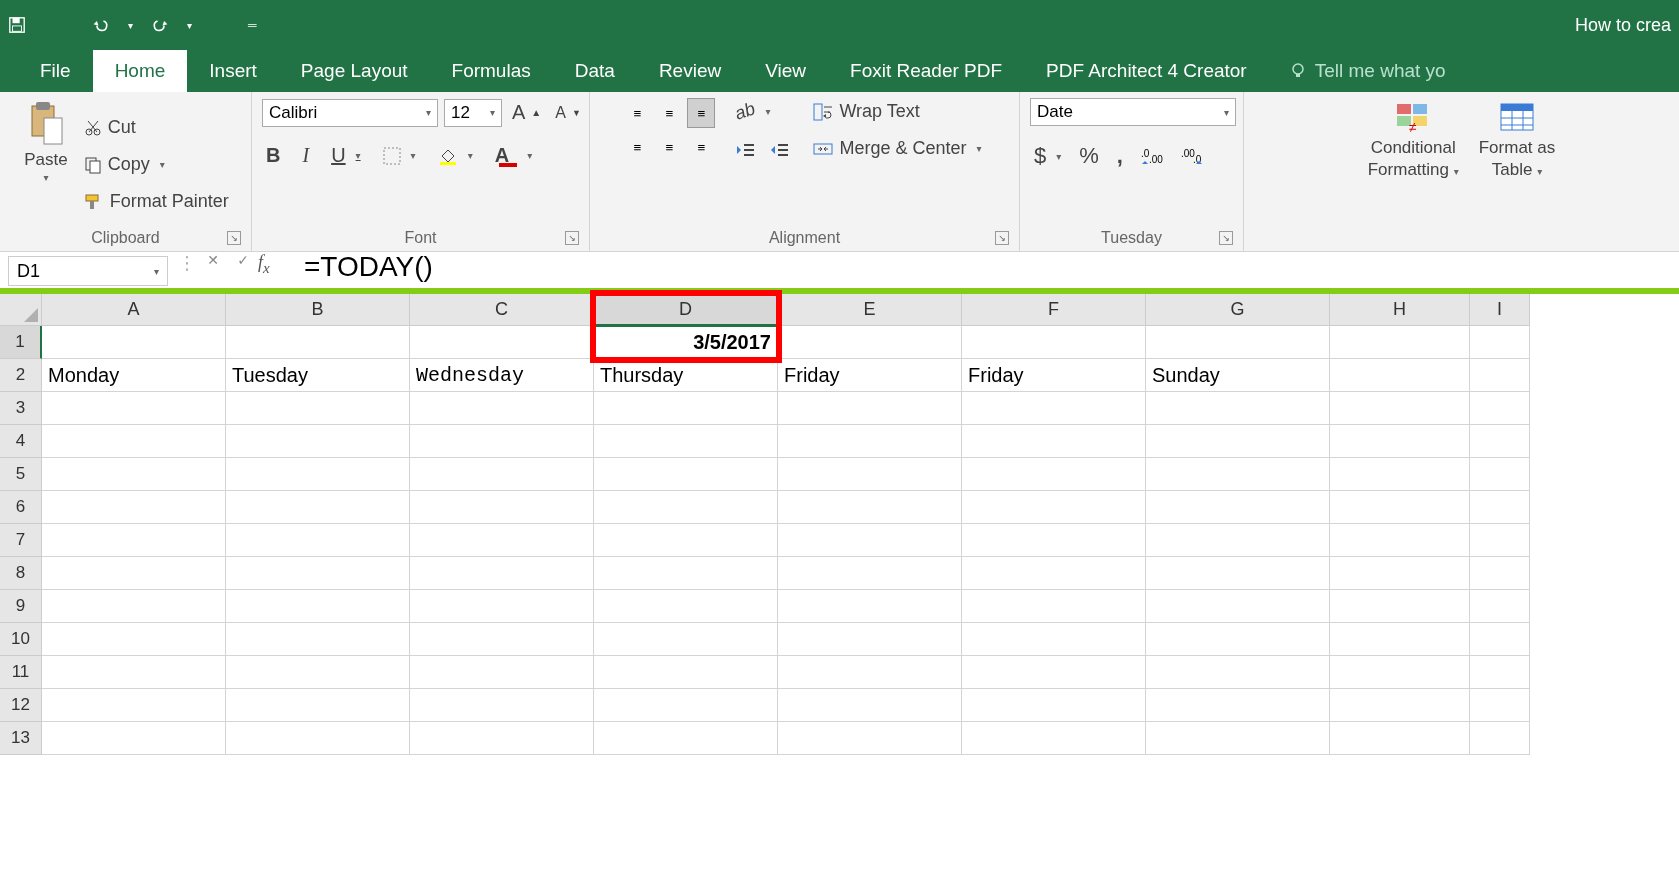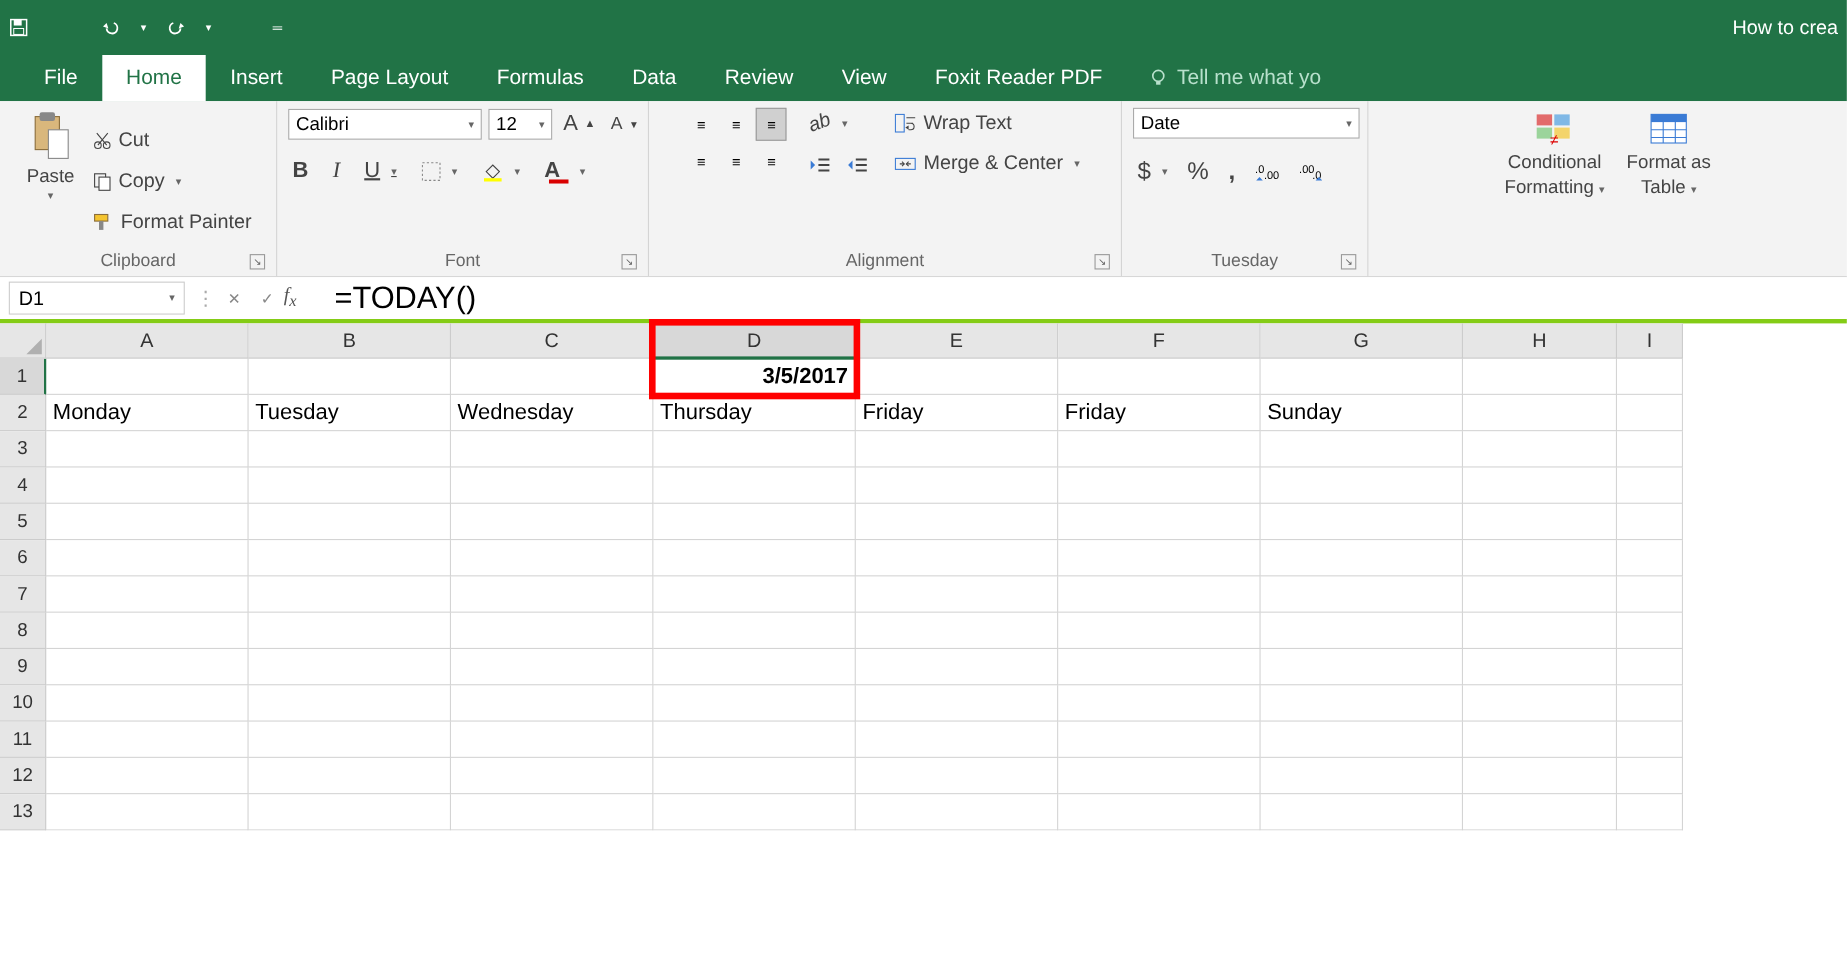--- a/index.html
+++ b/index.html
@@ -21,21 +21,21 @@
 .hstack { display: flex; gap: 6px; align-items: center; }
 .btn { background: transparent; border: none; display: flex; align-items: center; gap: 6px; font-size: 18px; color: #444; cursor: pointer; padding: 3px 4px; }
 .bigbtn { display: flex; flex-direction: column; align-items: center; gap: 2px; font-size: 17px; color: #444; cursor: pointer; padding: 2px 6px; }
 .dd::after { content: "▾"; font-size: 10px; margin-left: 4px; color: #666; }
 .combo { border: 1px solid #aaa; background: #fff; font-size: 17px; padding: 3px 6px; display: flex; align-items: center; justify-content: space-between; }
 .combo .arrow { font-size: 10px; color: #666; }
 .alignbox { display: grid; grid-template-columns: repeat(3,28px); grid-template-rows: repeat(2,30px); gap: 4px; }
 .alignbox .ab { border: none; background: transparent; display: flex; align-items: center; justify-content: center; cursor: pointer; }
 .alignbox .ab.sel { background: #d0d0d0; border: 1px solid #999; }
 svg { display: block; }
-.fbar { display: flex; align-items: center; height: 42px; border-bottom: 4px solid #84cc16; background: #fff; }
+.fbar { display: flex; align-items: flex-start; height: 42px; border-bottom: 6px solid #84cc16; background: #fff; }
 .fbar .namebox { width: 160px; border: 1px solid #ccc; margin: 4px 8px; height: 30px; display: flex; align-items: center; padding: 0 8px; font-size: 18px; justify-content: space-between; }
 .fbar .fx-sep { width: 22px; text-align: center; color: #aaa; font-size: 18px; }
 .fbar .fx-btn { width: 30px; text-align: center; color: #888; cursor: pointer; }
 .fbar .fx-label { font-style: italic; font-family: 'Times New Roman', serif; font-size: 18px; color: #555; width: 36px; }
 .fbar .finput { flex: 1; font-size: 28px; padding: 0 10px; border: none; outline: none; height: 30px; }
 .grid { display: flex; flex-direction: column; }
 .colhdrs { display: flex; }
 .corner { width: 42px; height: 32px; background: #e6e6e6; border-right: 1px solid #ccc; border-bottom: 1px solid #ccc; position: relative; }
 .corner::after { content: ""; position: absolute; right: 3px; bottom: 3px; width: 0; height: 0; border-left: 14px solid transparent; border-bottom: 14px solid #b0b0b0; }
 .ch { height: 32px; background: #e6e6e6; border-right: 1px solid #ccc; border-bottom: 1px solid #ccc; display: flex; align-items: center; justify-content: center; font-size: 18px; color: #333; }
@@ -86,20 +86,21 @@
 <div class="ribtabs">
   <div class="tab">File</div>
   <div class="tab active">Home</div>
   <div class="tab">Insert</div>
   <div class="tab">Page Layout</div>
   <div class="tab">Formulas</div>
   <div class="tab">Data</div>
   <div class="tab">Review</div>
   <div class="tab">View</div>
   <div class="tab">Foxit Reader PDF</div>
+  <div class="tab">PDF Architect 4 Creator</div>
   <div class="tellme">
     <svg width="18" height="18" viewBox="0 0 18 18">
         <circle cx="9" cy="7" r="5" fill="none" stroke="#b8e0cc" stroke-width="1.5"></circle>
         <rect x="7" y="12" width="4" height="3" fill="#b8e0cc"></rect>
       </svg>
     <span>Tell me what yo</span>
   </div>
 </div>
 
 <div class="ribbon">
@@ -325,21 +326,21 @@
         <div class="cell" style="width: 184px;"></div>
         <div class="cell" style="width: 184px;"></div>
         <div class="cell" style="width: 184px;"></div>
         <div class="cell" style="width: 140px;"></div>
         <div class="cell" style="width: 60px;"></div>
       </div>
       <div class="row">
         <div class="rh">2</div>
         <div class="cell" style="width: 184px;">Monday</div>
         <div class="cell" style="width: 184px;">Tuesday</div>
-        <div class="cell" style="width: 184px;">Wednesday</div>
+        <div class="cell" style="width: 184px; font-family: Liberation Mono, monospace;">Wednesday</div>
         <div class="cell" style="width: 184px;">Thursday</div>
         <div class="cell" style="width: 184px;">Friday</div>
         <div class="cell" style="width: 184px;">Friday</div>
         <div class="cell" style="width: 184px;">Sunday</div>
         <div class="cell" style="width: 140px;"></div>
         <div class="cell" style="width: 60px;"></div>
       </div>
       <div class="row">
         <div class="rh">3</div>
         <div class="cell" style="width: 184px;"></div>

